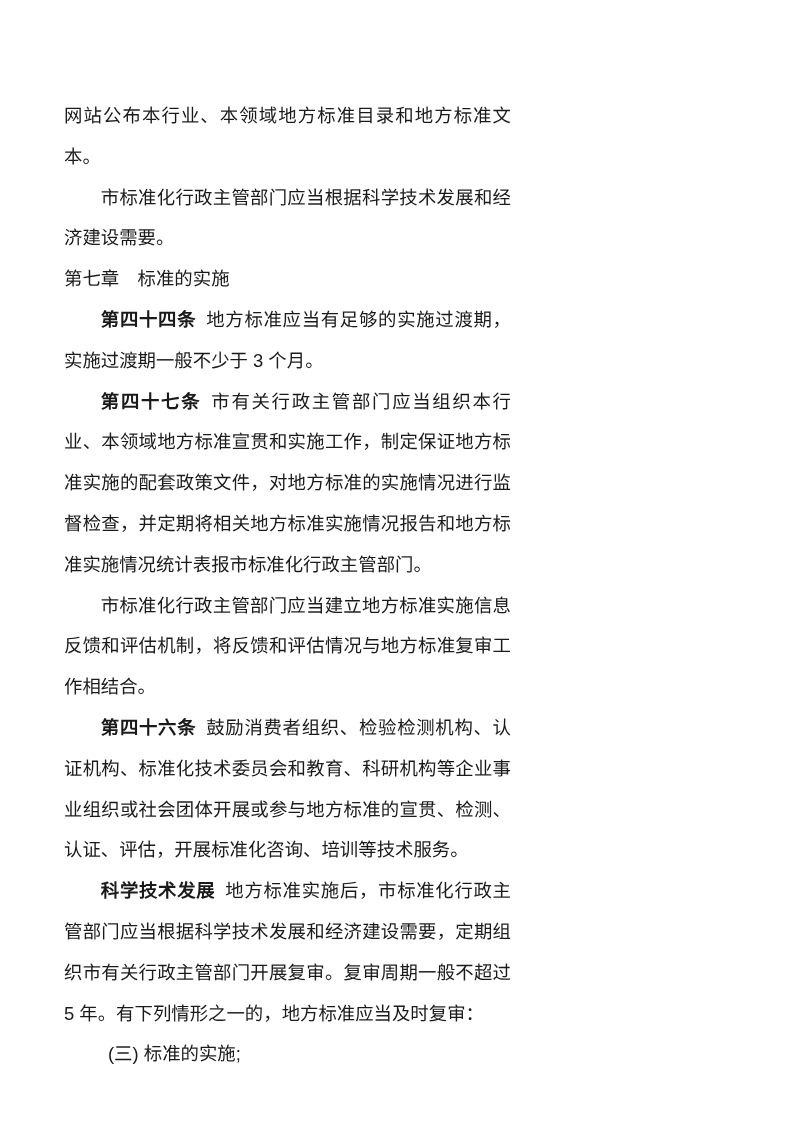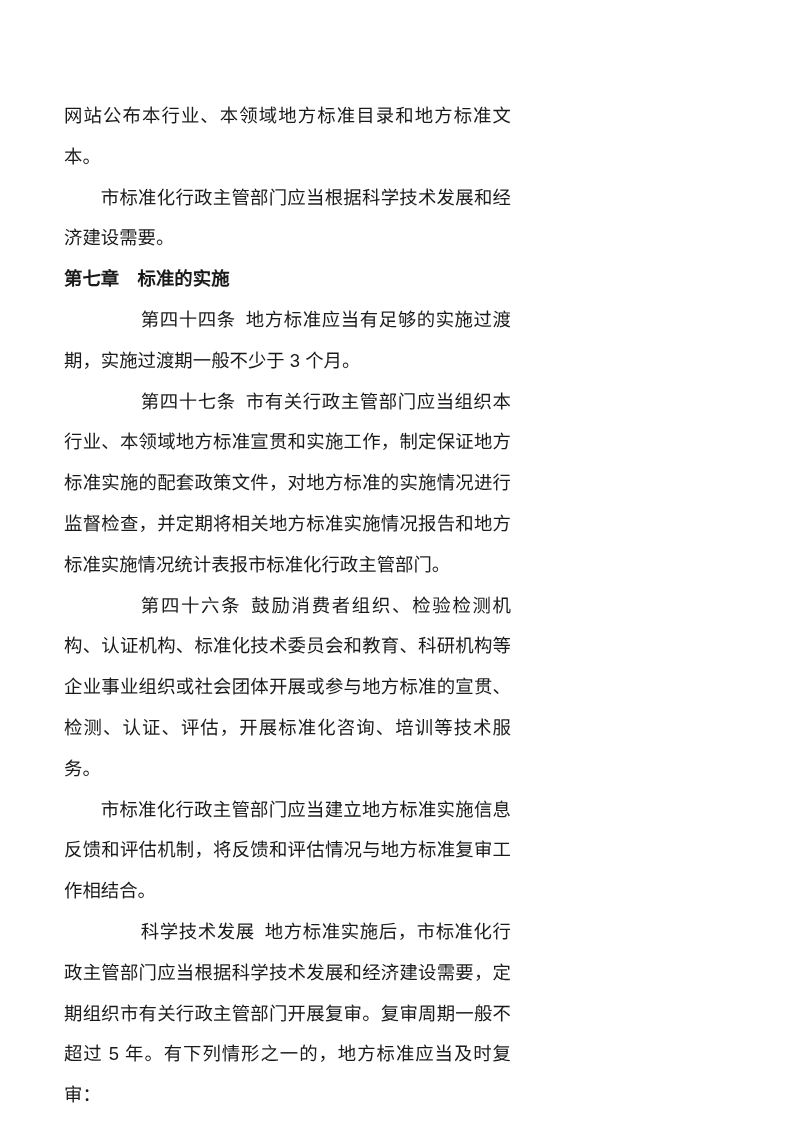--- a/index.html
+++ b/index.html
@@ -31,26 +31,25 @@
   }
   .para-indent {
     text-indent: 2em;
   }
   .para-noindent {
     text-indent: 0;
   }
   .chapter-heading {
     text-align: center;
     text-indent: 0;
-    font-weight: bold;
+    font-weight: normal;
   }
   .article-head {
-    font-weight: normal;
+    font-weight: bold;
     margin-right: 10px;
-    margin-left: 40px;
   }
   .list-item {
     text-indent: 44px;
   }
 </style>
 </head>
 <body>
 
 <div class="page">
   <div class="doc-body">
@@ -63,25 +62,25 @@
 
     <p class="para-indent">
       <span class="article-head">第四十四条</span><span>地方标准应当有足够的实施过渡期，实施过渡期一般不少于 3 个月。</span>
     </p>
 
 
     <p class="para-indent">
       <span class="article-head">第四十七条</span><span>市有关行政主管部门应当组织本行业、本领域地方标准宣贯和实施工作，制定保证地方标准实施的配套政策文件，对地方标准的实施情况进行监督检查，并定期将相关地方标准实施情况报告和地方标准实施情况统计表报市标准化行政主管部门。</span>
     </p>
 
+    <p class="para-indent">市标准化行政主管部门应当建立地方标准实施信息反馈和评估机制，将反馈和评估情况与地方标准复审工作相结合。</p>
+
     <p class="para-indent">
       <span class="article-head">第四十六条</span><span>鼓励消费者组织、检验检测机构、认证机构、标准化技术委员会和教育、科研机构等企业事业组织或社会团体开展或参与地方标准的宣贯、检测、认证、评估，开展标准化咨询、培训等技术服务。</span>
     </p>
-
-    <p class="para-indent">市标准化行政主管部门应当建立地方标准实施信息反馈和评估机制，将反馈和评估情况与地方标准复审工作相结合。</p>
 
     <p class="para-indent">
       <span class="article-head">科学技术发展</span><span>地方标准实施后，市标准化行政主管部门应当根据科学技术发展和经济建设需要，定期组织市有关行政主管部门开展复审。复审周期一般不超过 5 年。有下列情形之一的，地方标准应当及时复审：</span>
     </p>
 
 
 
     <p class="list-item">(三) 标准的实施;</p>
 
   </div>

